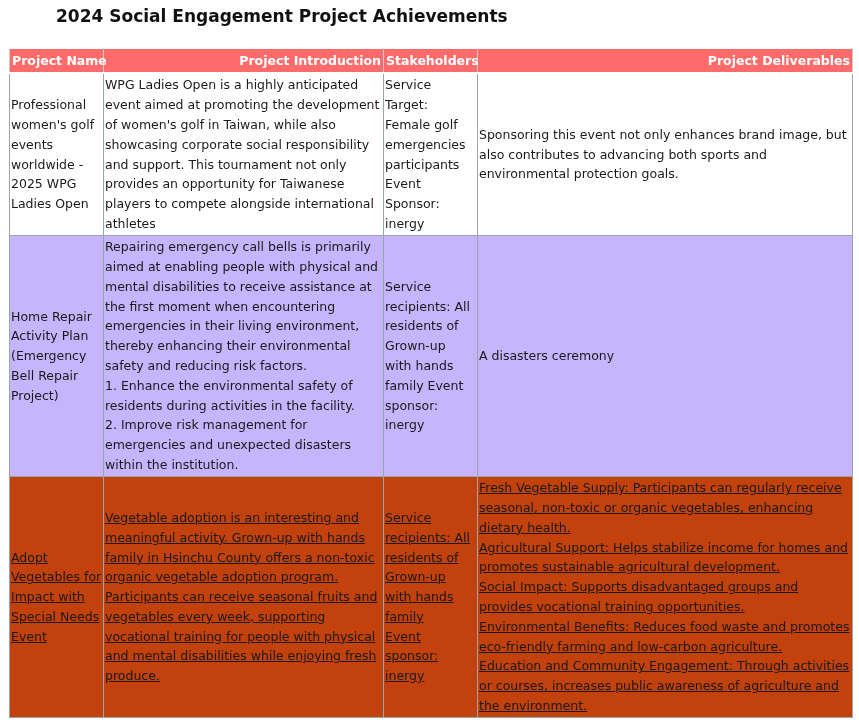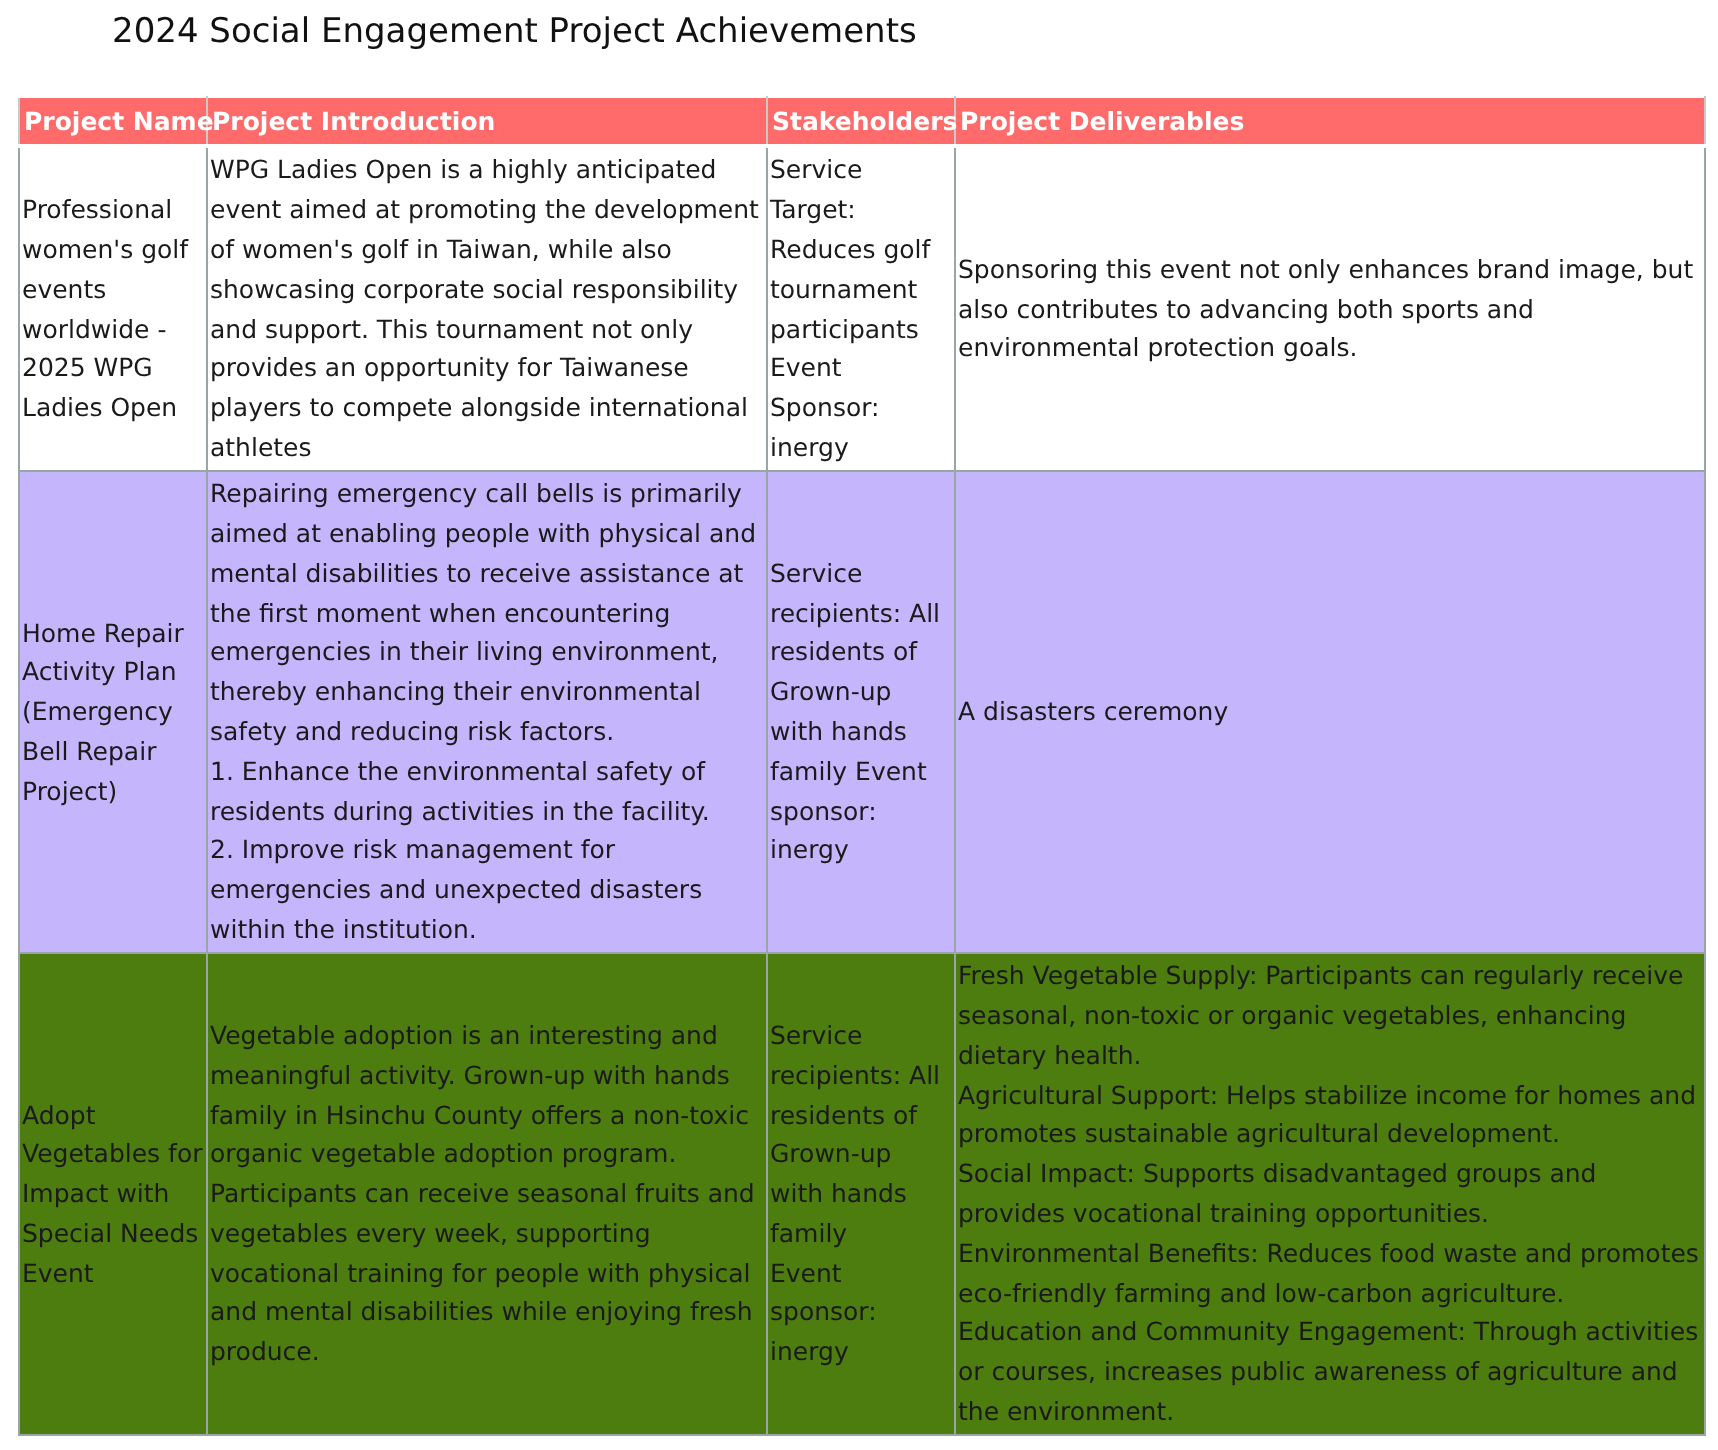--- a/index.html
+++ b/index.html
@@ -1,28 +1,28 @@
 <!DOCTYPE html>
 <html><head>
 <meta charset="utf-8">
 <style>
   html, body { margin: 0; padding: 0; background: #ffffff; }
   body { width: 859px; height: 725px; overflow: hidden; font-family: "DejaVu Sans", "Liberation Sans", sans-serif; color: #1a1a1a; }
-  .title { position: absolute; left: 56px; top: 6px; font-size: 17px; font-weight: normal; color: #111; letter-spacing: 0px; }
+  .title { position: absolute; left: 56px; top: 6px; font-size: 17px; font-weight: bold; color: #111; letter-spacing: 0px; }
   table.grid { position: absolute; left: 9px; top: 48px; border-collapse: collapse; table-layout: fixed; width: 843px; }
   table.grid col.c1 { width: 94px; }
   table.grid col.c2 { width: 280px; }
   table.grid col.c3 { width: 94px; }
   table.grid col.c4 { width: 375px; }
-  th { background: #ff6b6b; color: #ffffff; font-weight: bold; font-size: 12.5px; height: 23px; padding: 0 2px; border: 1px solid #ffffff; border-bottom: 2px solid #ffffff; text-align: left; white-space: nowrap; }
+  th { background: #ff6b6b; color: #ffffff; font-weight: bold; font-size: 12.5px; height: 23px; padding: 0 2px; border: 1px solid #ffffff; border-bottom: 2px solid #ffffff; text-align: right; white-space: nowrap; }
   th.first { text-align: left; }
   td { border: 1px solid #9aa5a8; font-size: 12.5px; line-height: 19.8px; padding: 0 1px; vertical-align: middle; white-space: pre-line; text-align: left; }
   tr.r1 td { height: 161px; background: #ffffff; margin-top: 40px; }
   tr.r2 td { height: 240px; background: #c4b5fd; }
-  tr.r3 td { height: 240px; background: #4d7c0f; }
+  tr.r3 td { height: 240px; background: #c2410c; text-decoration: underline; }
   tr.head-row th { border-left: 1px solid #c9c9c9; border-right: 1px solid #c9c9c9; }
 </style>
 </head>
 <body>
 
 <div class="title">2024 Social Engagement Project Achievements</div>
 
 <table class="grid">
   <colgroup>
     <col class="c1">
@@ -35,21 +35,21 @@
       <th class="first">Project Name</th>
       <th>Project Introduction</th>
       <th>Stakeholders</th>
       <th>Project Deliverables</th>
     </tr>
   </thead>
   <tbody>
     <tr class="r1">
       <td>Professional women's golf events worldwide - 2025 WPG Ladies Open</td>
       <td>WPG Ladies Open is a highly anticipated event aimed at promoting the development of women's golf in Taiwan, while also showcasing corporate social responsibility and support. This tournament not only provides an opportunity for Taiwanese players to compete alongside international athletes</td>
-      <td>Service Target: Reduces golf tournament participants
+      <td>Service Target: Female golf emergencies participants
 Event Sponsor: inergy</td>
       <td>Sponsoring this event not only enhances brand image, but also contributes to advancing both sports and environmental protection goals.</td>
     </tr>
     <tr class="r2">
       <td>Home Repair Activity Plan (Emergency Bell Repair Project)</td>
       <td>Repairing emergency call bells is primarily aimed at enabling people with physical and mental disabilities to receive assistance at the first moment when encountering emergencies in their living environment, thereby enhancing their environmental safety and reducing risk factors.
 1. Enhance the environmental safety of residents during activities in the facility.
 2. Improve risk management for emergencies and unexpected disasters within the institution.</td>
       <td>Service recipients: All residents of Grown-up with hands family Event sponsor: inergy</td>
       <td>A disasters ceremony</td>

